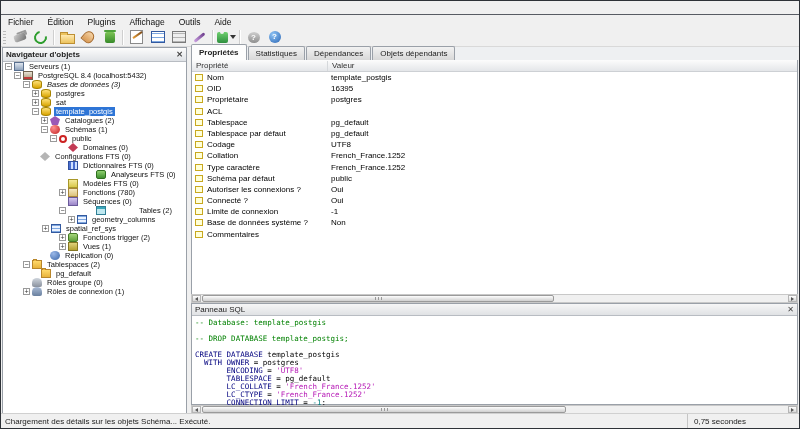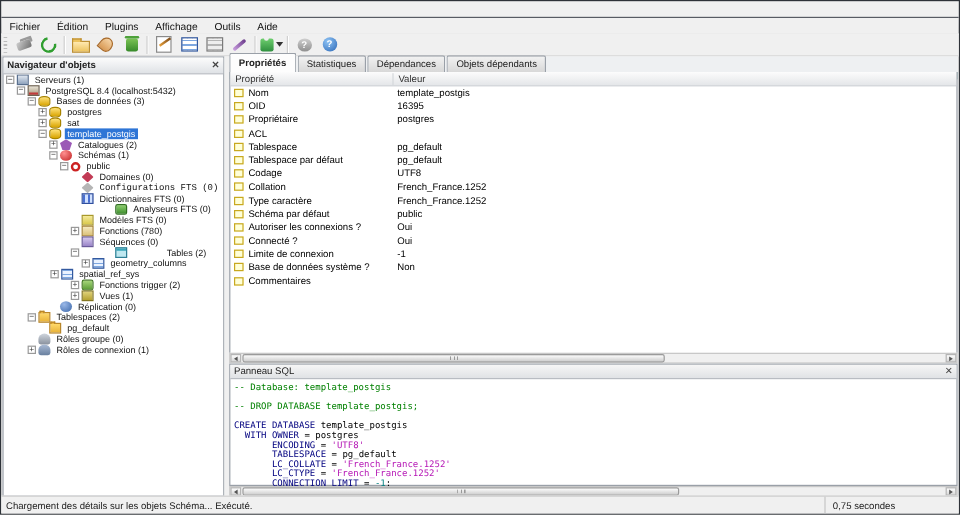--- a/index.html
+++ b/index.html
@@ -219,21 +219,21 @@
         <div class="trow" style="padding-left: 2px;">
           <span class="texp">−</span>
           <span class="ti ti-servers"></span>
           <span class="tlabel">Serveurs (1)</span>
         </div>
         <div class="trow" style="padding-left: 11px;">
           <span class="texp">−</span>
           <span class="ti ti-server"></span>
           <span class="tlabel">PostgreSQL 8.4 (localhost:5432)</span>
         </div>
-        <div class="trow" style="padding-left: 20px;">
+        <div class="trow" style="padding-left: 20px; font-style: italic;">
           <span class="texp">−</span>
           <span class="ti ti-databases"></span>
           <span class="tlabel">Bases de données (3)</span>
         </div>
         <div class="trow" style="padding-left: 29px;">
           <span class="texp">+</span>
           <span class="ti ti-database"></span>
           <span class="tlabel">postgres</span>
         </div>
         <div class="trow" style="padding-left: 29px;">
@@ -259,21 +259,21 @@
         <div class="trow" style="padding-left: 47px;">
           <span class="texp">−</span>
           <span class="ti ti-schema"></span>
           <span class="tlabel">public</span>
         </div>
         <div class="trow" style="padding-left: 56px;">
           <span class="texp none"></span>
           <span class="ti ti-domains"></span>
           <span class="tlabel">Domaines (0)</span>
         </div>
-        <div class="trow" style="padding-left: 56px; font-family: Liberation Mono, monospace;">
+        <div class="trow" style="padding-left: 28px;">
           <span class="texp none"></span>
           <span class="ti ti-fts-configurations"></span>
           <span class="tlabel">Configurations FTS (0)</span>
         </div>
         <div class="trow" style="padding-left: 56px;">
           <span class="texp none"></span>
           <span class="ti ti-fts-dictionaries"></span>
           <span class="tlabel">Dictionnaires FTS (0)</span>
         </div>
         <div class="trow" style="padding-left: 84px;">

